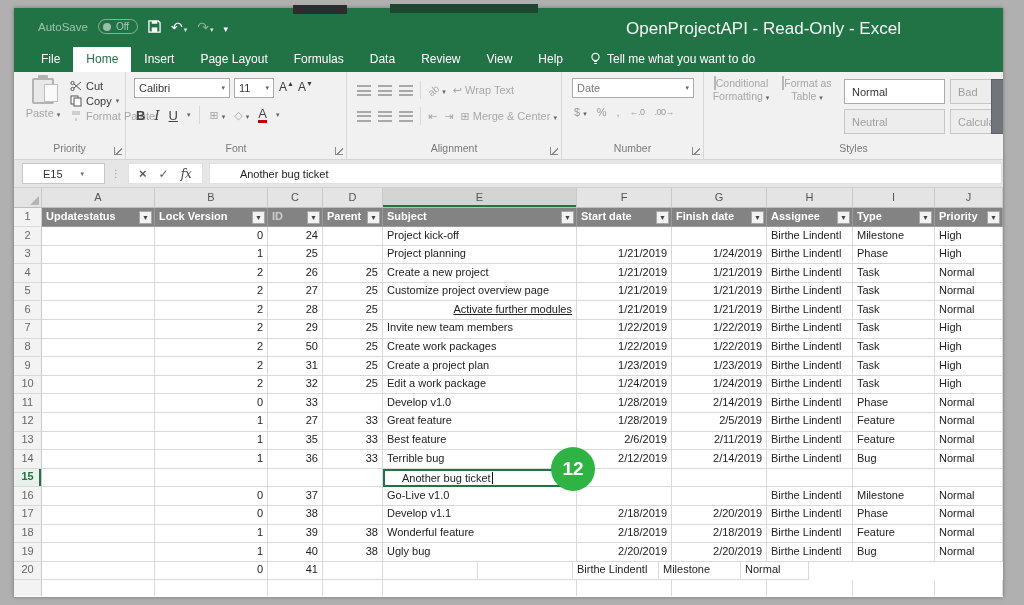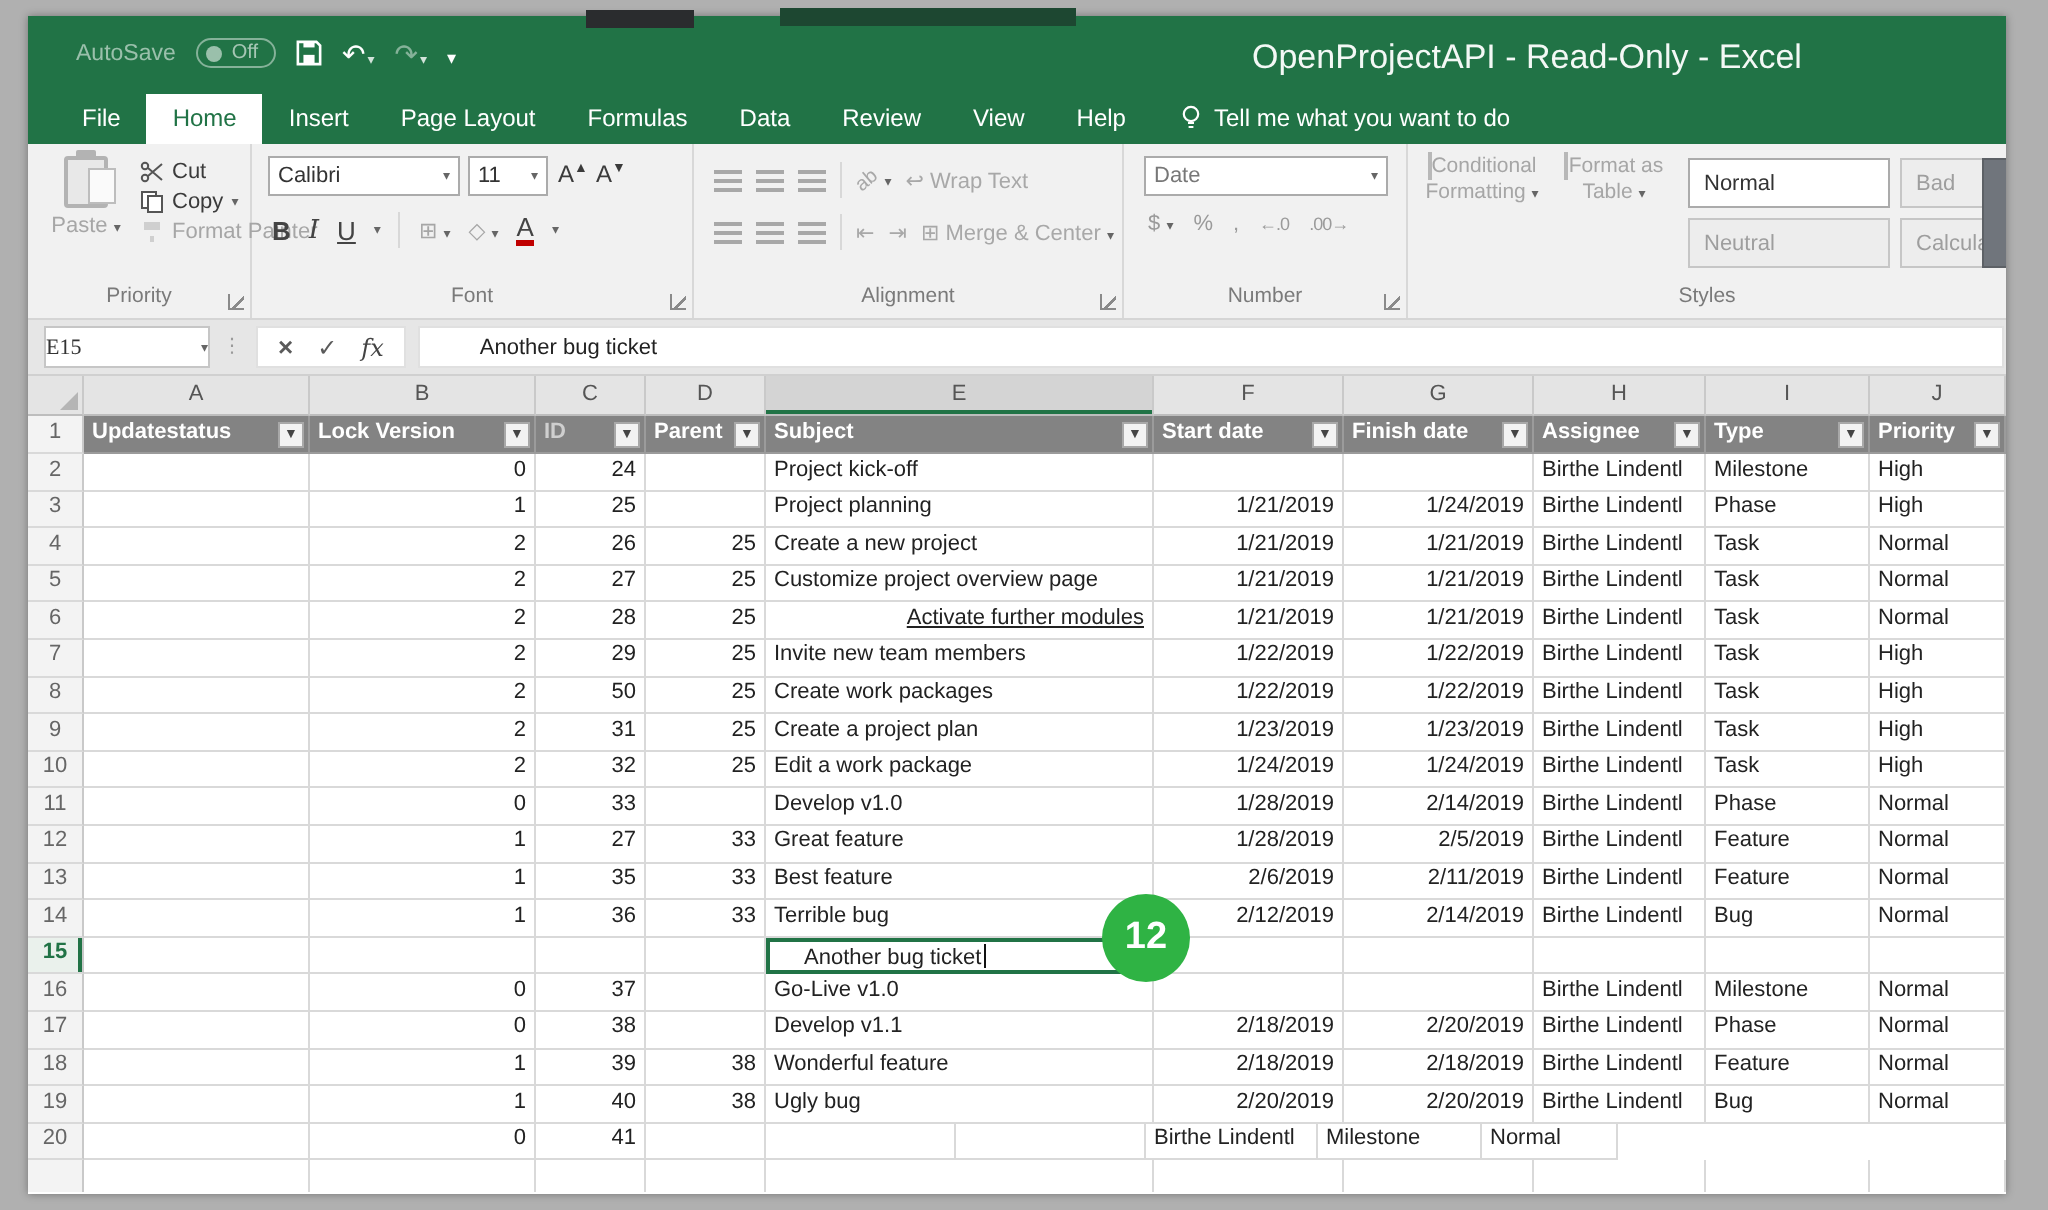--- a/index.html
+++ b/index.html
@@ -89,21 +89,21 @@
   .bigicon { width:20px; height:18px; margin:0 auto 3px; border:1px solid #b8b8b8; background:
      linear-gradient(#b8b8b8 0 0) 50% 0/1px 100% no-repeat,
      linear-gradient(#b8b8b8 0 0) 0 50%/100% 1px no-repeat,#ececec; }
   .gallery { position:absolute; left:140px; top:7px; display:grid; grid-template-columns:101px 101px; grid-auto-rows:25px; gap:5px; }
   .chip { border:1px solid #c6c6c6; font-size:11px; display:flex; align-items:center; padding-left:7px; background:#ededed; color:#9e9e9e; }
   .chip.c0 { background:#fff; color:#333; border-color:#ababab; }
   .chip-cut { position:absolute; right:-4px; top:7px; width:16px; height:55px; background:#70757c; border:1px solid #5d6166; }
 
   
   .fbar { height:28px; background:#e6e6e6; display:flex; align-items:center; padding:3px 1px 3px 8px; gap:6px; border-bottom:1px solid #d0d0d0; flex:0 0 auto; }
-  .namebox { width:83px; height:21px; background:#fff; border:1px solid #c6c6c6; display:flex; align-items:center; justify-content:space-between; padding:0 0; font-size:11px; color:#333;font-family:Liberation Serif, serif; }
+  .namebox { width:83px; height:21px; background:#fff; border:1px solid #c6c6c6; display:flex; align-items:center; justify-content:space-between; padding:0 20px; font-size:11px; color:#333; }
   .dots { color:#9a9a9a; font-size:10px; letter-spacing:1px; }
   .fb-btns { display:flex; align-items:center; gap:12px; background:#fff; border:1px solid #e0e0e0; height:21px; padding:0 10px; }
   .fb-x { color:#5a5a5a; font-size:13px; font-weight:bold; }
   .fb-ck { color:#5a5a5a; font-size:12px; }
   .fb-fx { font-style:italic; font-family:"DejaVu Serif",serif; font-size:12px; color:#444; }
   .ffield { flex:1; height:21px; background:#fff; border:1px solid #e0e0e0; font-size:11px; color:#222; display:flex; align-items:center; padding-left:30px; }
 
   
   .grid { flex:1; background:#fff; overflow:hidden; font-size:11px; color:#222; }
   .g-row { display:flex; }

